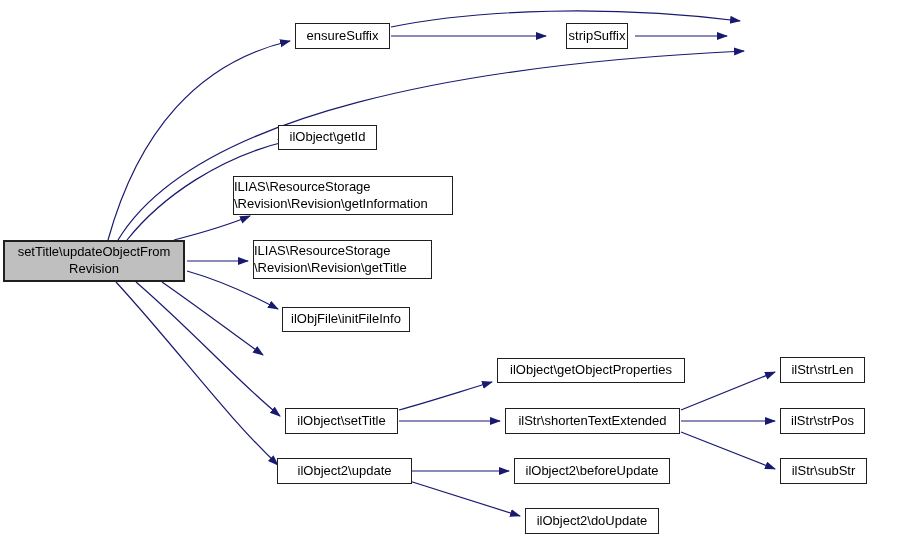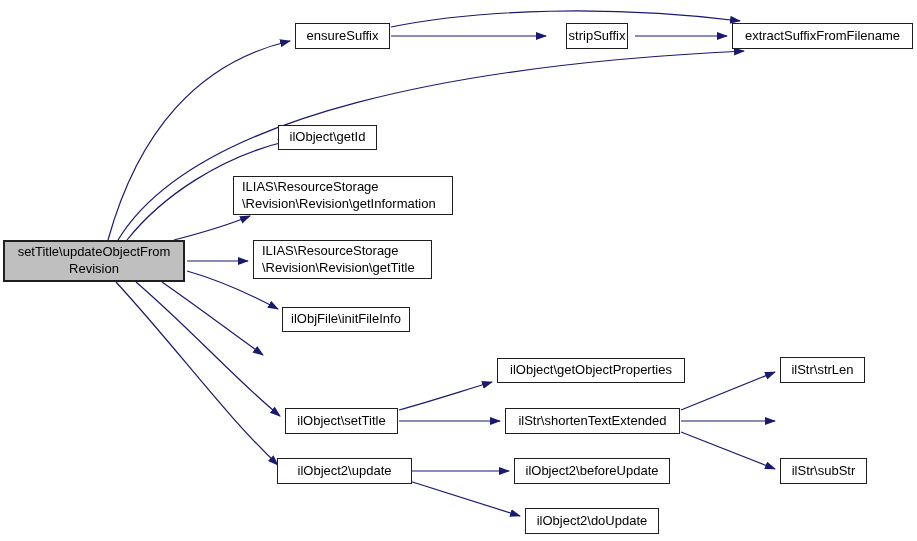--- a/index.html
+++ b/index.html
@@ -17,21 +17,21 @@
     position:absolute;
     box-sizing:border-box;
     display:flex;align-items:center;justify-content:center;
     background:var(--node-fill,#fff);
     border:1px solid var(--node-border,#1f1f1f);
     color:var(--text,#000);
     font-size:13px;line-height:1.3;
     text-align:center;white-space:pre-line;
     cursor:pointer;
   }
-  .node.two-line{justify-content:flex-start;text-align:left;padding-left:8px;}
+  .node.two-line{justify-content:flex-start;text-align:left;}
   .node.main{
     background:var(--highlight-fill,#bfbfbf);
     border-width:2px;
     font-weight:normal;
   }
 </style>
 </head>
 <body>
 
 <div id="canvas">
@@ -63,21 +63,20 @@
     <path class="edge" marker-end="url(#arrow)" d="M 403 479 L 520 516"></path>
   </svg>
 
   <div class="node main" style="left:3px;top:240px;width:182px;height:42px">setTitle\updateObjectFrom
 Revision</div>
 
   <div class="node" style="left:295px;top:23px;width:95px;height:26px">ensureSuffix</div>
 
   <div class="node" style="left:566px;top:23px;width:62px;height:26px">stripSuffix</div>
 
-  <div class="node" style="left:732px;top:23px;width:181px;height:26px">extractSuffixFromFilename</div>
 
   <div class="node" style="left:278px;top:125px;width:99px;height:25px">ilObject\getId</div>
 
   <div class="node two-line" style="left:233px;top:176px;width:220px;height:39px">ILIAS\ResourceStorage
 \Revision\Revision\getInformation</div>
 
   <div class="node two-line" style="left:253px;top:240px;width:179px;height:39px">ILIAS\ResourceStorage
 \Revision\Revision\getTitle</div>
 
   <div class="node" style="left:282px;top:307px;width:128px;height:25px">ilObjFile\initFileInfo</div>
@@ -90,16 +89,17 @@
   <div class="node" style="left:497px;top:358px;width:188px;height:25px">ilObject\getObjectProperties</div>
 
   <div class="node" style="left:505px;top:408px;width:175px;height:26px">ilStr\shortenTextExtended</div>
 
   <div class="node" style="left:514px;top:458px;width:156px;height:26px">ilObject2\beforeUpdate</div>
 
   <div class="node" style="left:525px;top:508px;width:134px;height:26px">ilObject2\doUpdate</div>
 
   <div class="node" style="left:780px;top:357px;width:85px;height:26px">ilStr\strLen</div>
 
+  <div class="node" style="left:780px;top:408px;width:85px;height:26px">ilStr\strPos</div>
 
   <div class="node" style="left:780px;top:458px;width:87px;height:26px">ilStr\subStr</div>
 
 </div>
 
 </body></html>

